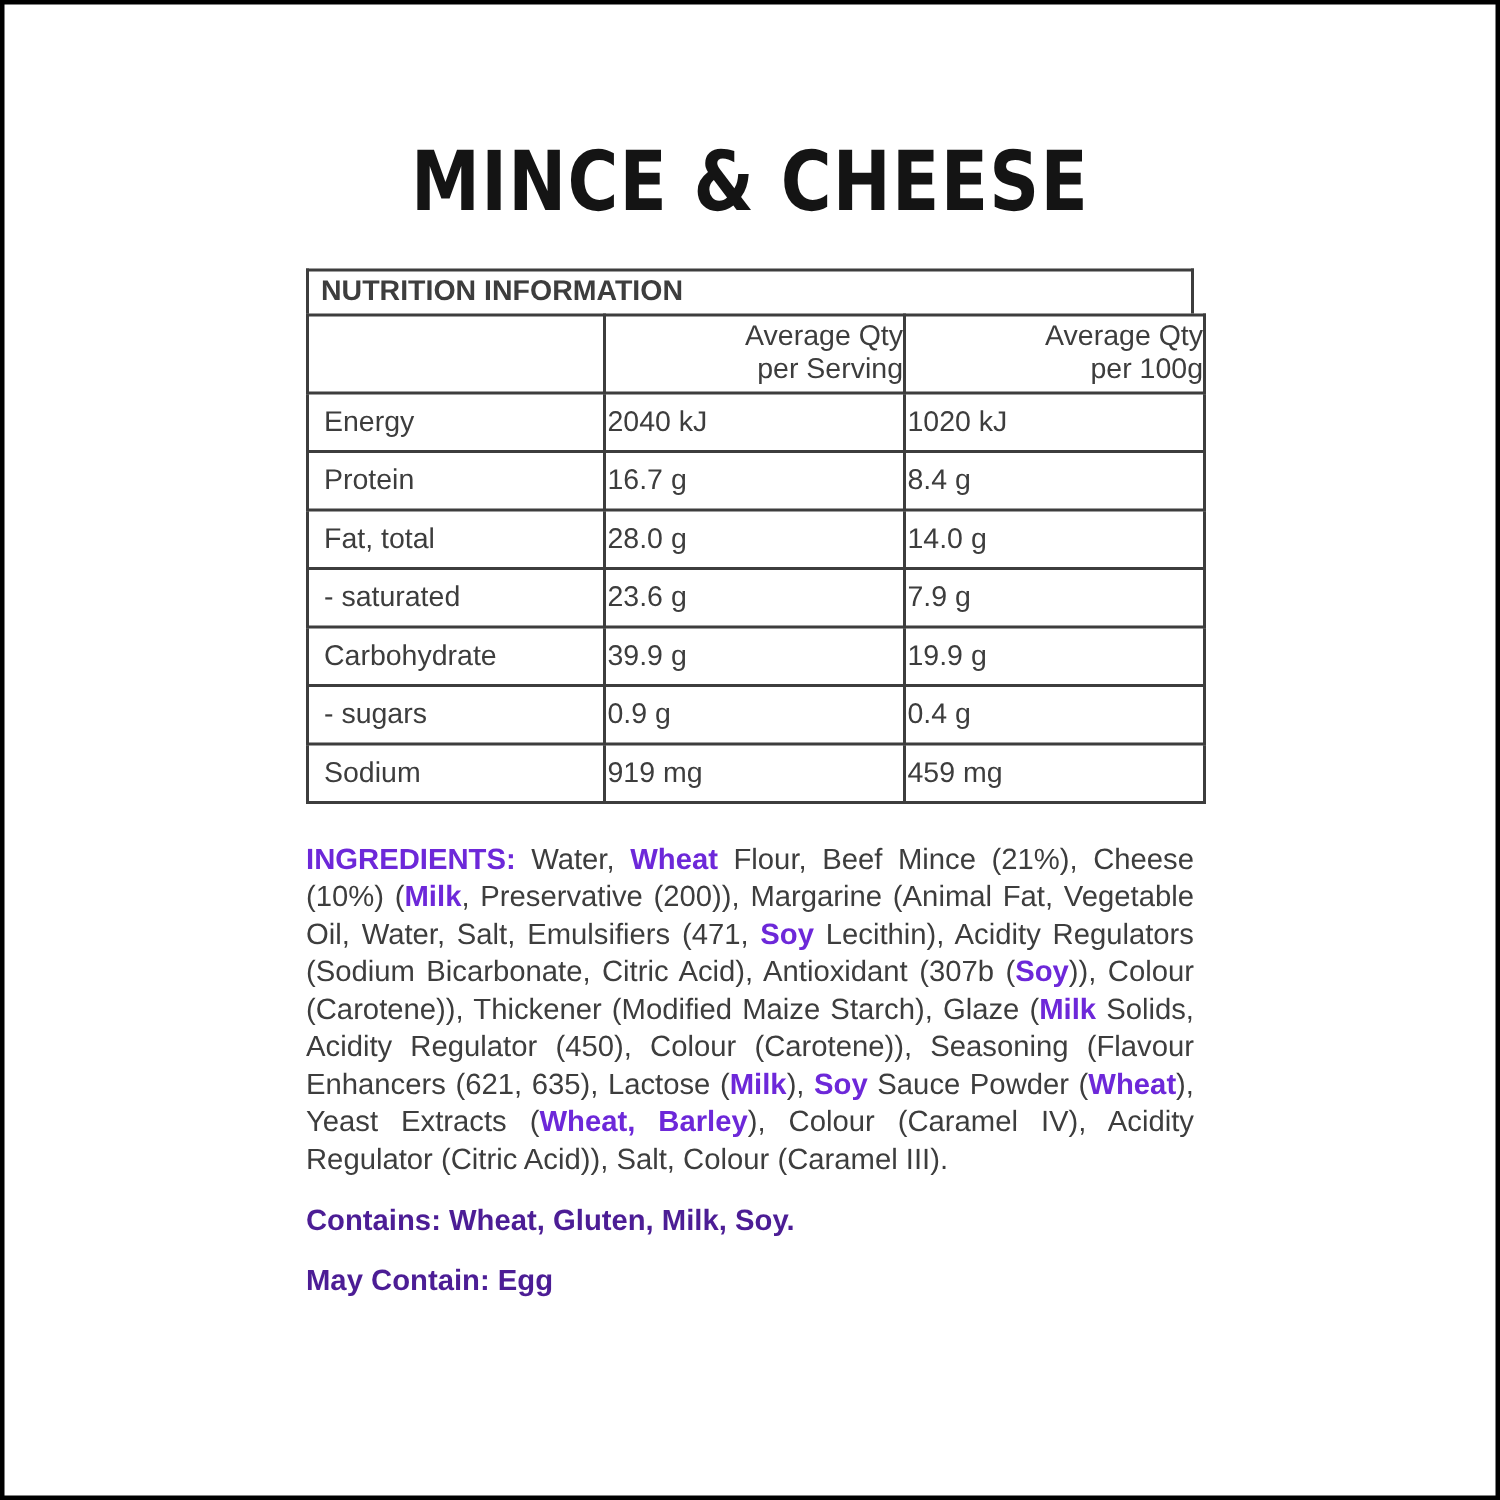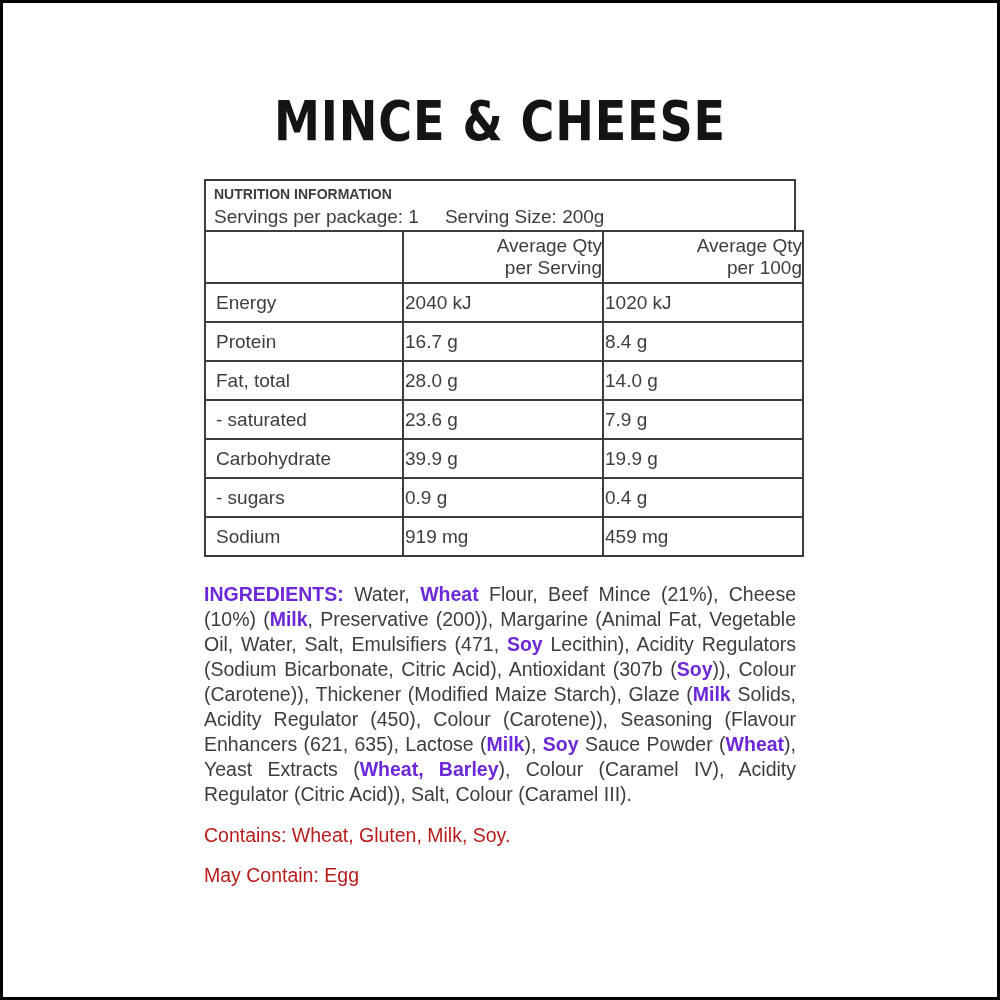--- a/index.html
+++ b/index.html
@@ -30,21 +30,21 @@
     margin:86px 0 0 0;
     transform:scaleX(0.84);
     white-space:nowrap;
   }
   .nutri{margin-top:26px;font-size:19px;color:var(--text);}
   .nutri-head{
     border:2px solid var(--line);
     border-bottom:none;
     padding:2px 8px 3px 8px;
   }
-  .nh-title{font-weight:700;font-size:14px;line-height:23px;}
+  .nh-title{font-weight:700;font-size:19px;line-height:23px;}
   .nh-sub{font-size:19px;line-height:21px;display:flex;gap:26px;}
   table.nutri-grid{
     width:100%;
     border-collapse:collapse;
     table-layout:fixed;
     font-size:19px;
   }
   .nutri-grid th,.nutri-grid td{
     border:2px solid var(--line);
     font-weight:400;
@@ -64,38 +64,34 @@
   .ingredients{
     margin:25px auto 0 auto;
     font-size:19.5px;
     line-height:25px;
     text-align:justify;
   }
   .ingredients b{font-weight:700;color:#6d28d9;}
   .statement{
     margin:17px auto 0 auto;
     font-size:19.5px;
-    font-weight:400;
-    color:#b91c1c;
+    font-weight:700;
+    color:#4c1d95;
   }
 </style>
 </head>
 <body>
 
 <div class="col">
 
   <h1 class="title">MINCE &amp; CHEESE</h1>
 
   <div class="nutri">
     <div class="nutri-head">
       <div class="nh-title">NUTRITION INFORMATION</div>
-      <div class="nh-sub">
-        <span>Servings per package: 1</span>
-        <span>Serving Size: 200g</span>
-      </div>
     </div>
     <table class="nutri-grid">
       <thead>
         <tr>
           <th class="c1"></th>
           <th class="c2"><span>Average Qty</span><br><span>per Serving</span></th>
           <th class="c3"><span>Average Qty</span><br><span>per 100g</span></th>
         </tr>
       </thead>
       <tbody id="nutri-rows">

